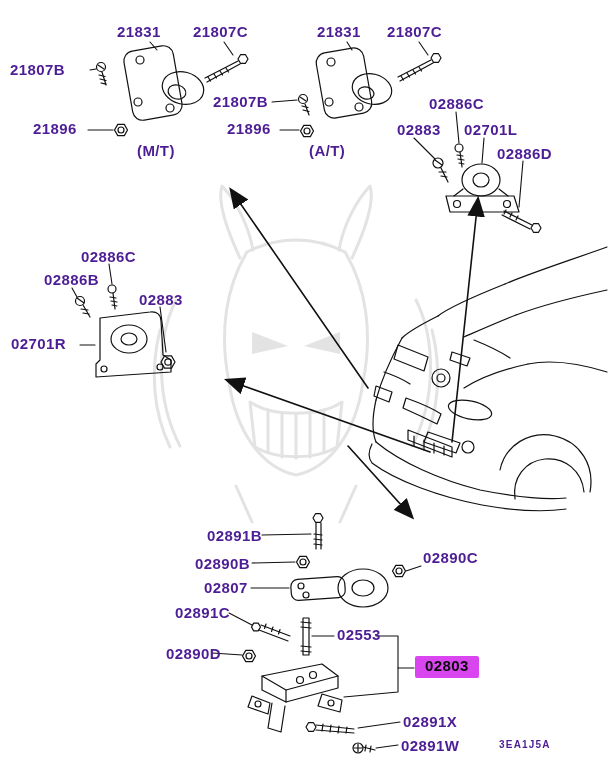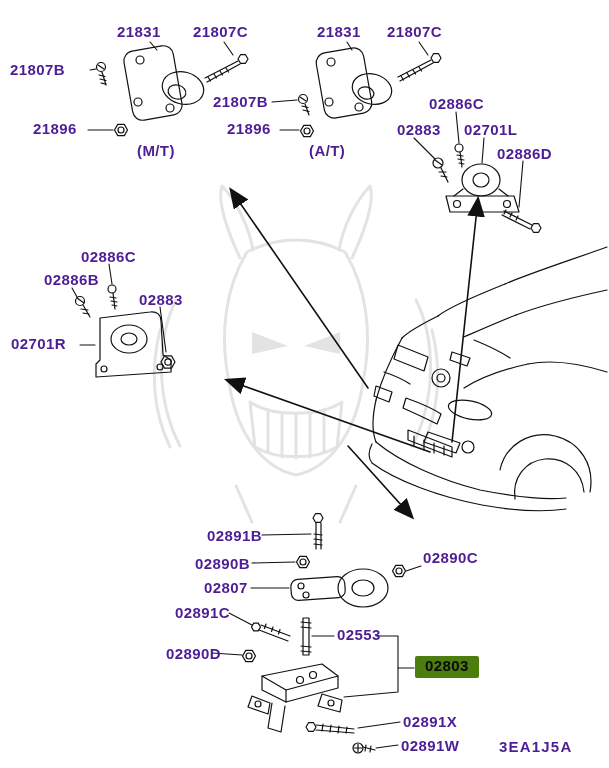--- a/index.html
+++ b/index.html
@@ -2,22 +2,22 @@
 <html><head>
 <meta charset="utf-8">
 <style>
   *{margin:0;padding:0;box-sizing:border-box}
   html,body{background:#ffffff}
   body{font-family:"Liberation Sans", sans-serif;}
   .stage{position:relative;width:609px;height:768px;background:#ffffff;overflow:hidden}
   .stage svg{position:absolute;left:0;top:0;width:609px;height:768px}
   .lbl{position:absolute;font-size:15px;font-weight:600;color:#4c1d95;letter-spacing:.4px;white-space:nowrap;line-height:1.1}
   .lbl.caption{font-weight:600}
-  .lbl.small{font-size:15px;font-weight:700;letter-spacing:1.2px}
-  .lbl.hl{background:#4d7c0f;padding:2px 10px 3px;border-radius:2px;color:#0a0a0a}
+  .lbl.small{font-size:10px;font-weight:700;letter-spacing:1.2px}
+  .lbl.hl{background:#d946ef;padding:2px 10px 3px;border-radius:2px;color:#0a0a0a}
 </style>
 </head>
 <body>
 
 <div class="stage">
 
   <svg viewBox="0 0 609 768" aria-hidden="true">
     <defs>
       <marker id="arr" markerWidth="13" markerHeight="11" refX="11" refY="5.5" orient="auto">
         <path d="M0,0 L13,5.5 L0,11 Z" fill="#111"></path>

